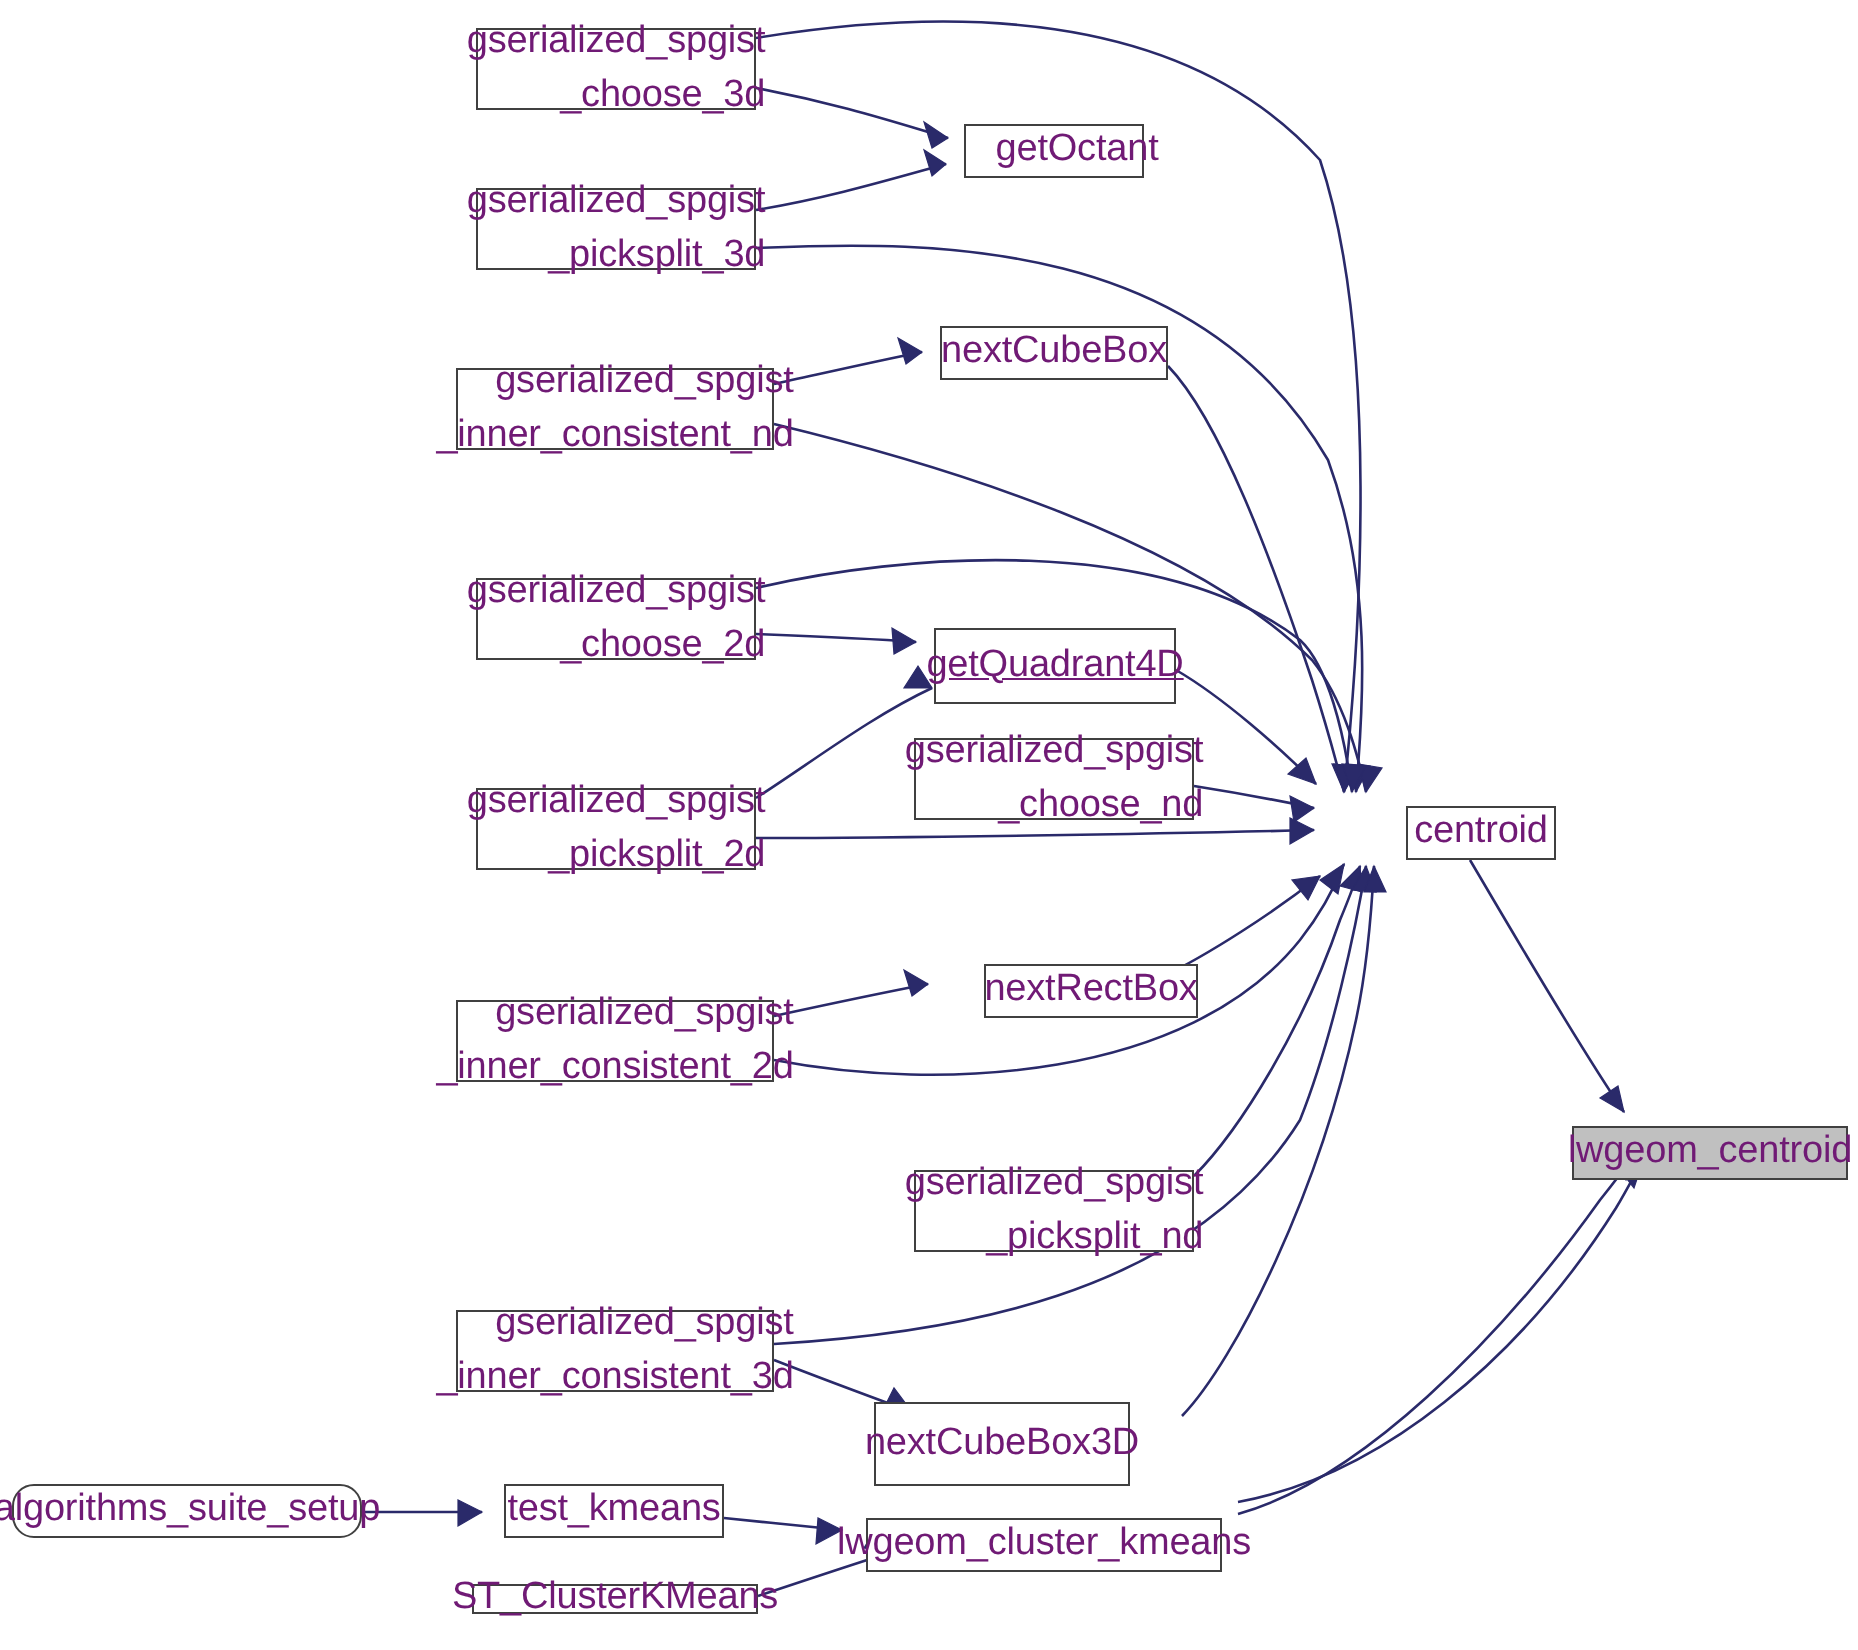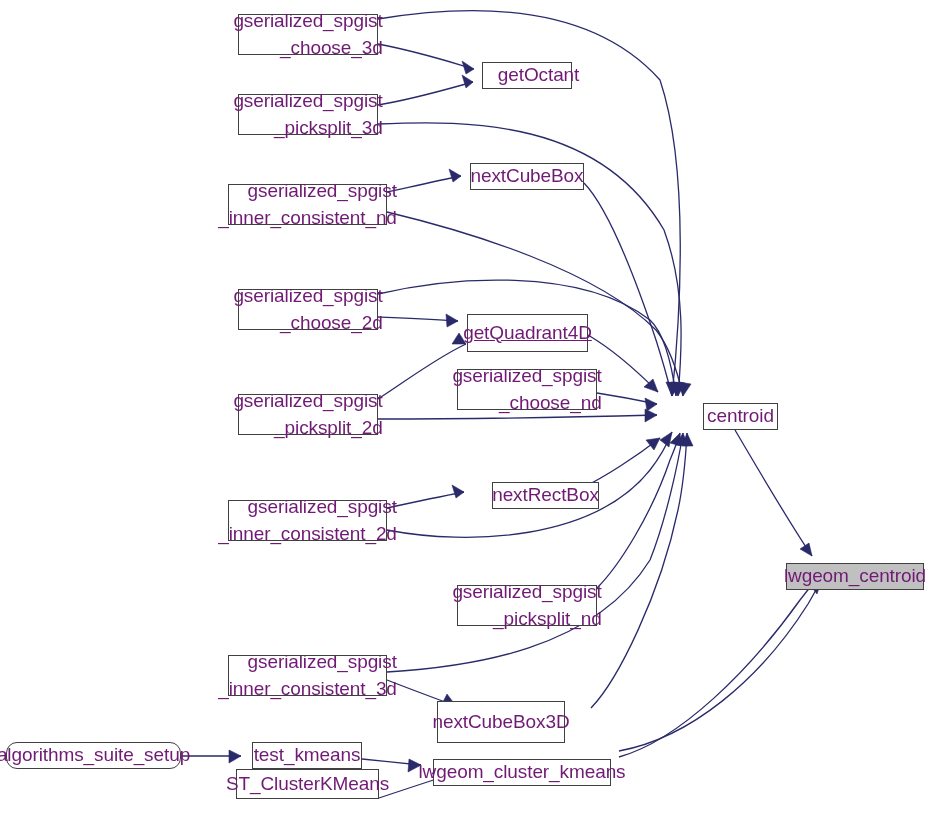--- a/index.html
+++ b/index.html
@@ -183,15 +183,15 @@
 _inner_consistent_2d</div>
       <div class="node-box highlight" style="left: 786px; top: 563px; width: 138px; height: 27px;">lwgeom_centroid</div>
       <div class="node-box" style="left: 457px; top: 585px; width: 140px; height: 41px;">gserialized_spgist
 _picksplit_nd</div>
       <div class="node-box" style="left: 228px; top: 655px; width: 159px; height: 41px;">gserialized_spgist
 _inner_consistent_3d</div>
       <div class="node-box" style="left: 437px; top: 701px; width: 128px; height: 42px;">nextCubeBox3D</div>
       <div class="node-box" style="left: 6px; top: 742px; width: 175px; height: 27px; border-radius: 11px;">algorithms_suite_setup</div>
       <div class="node-box" style="left: 252px; top: 742px; width: 110px; height: 27px;">test_kmeans</div>
       <div class="node-box" style="left: 433px; top: 759px; width: 178px; height: 27px;">lwgeom_cluster_kmeans</div>
-      <div class="node-box" style="left: 236px; top: 769px; width: 143px; height: 30px;">ST_ClusterKMeans</div>
+      <div class="node-box" style="left: 236px; top: 792px; width: 143px; height: 15px;">ST_ClusterKMeans</div>
     </div>
 </div>
 
 </body></html>

